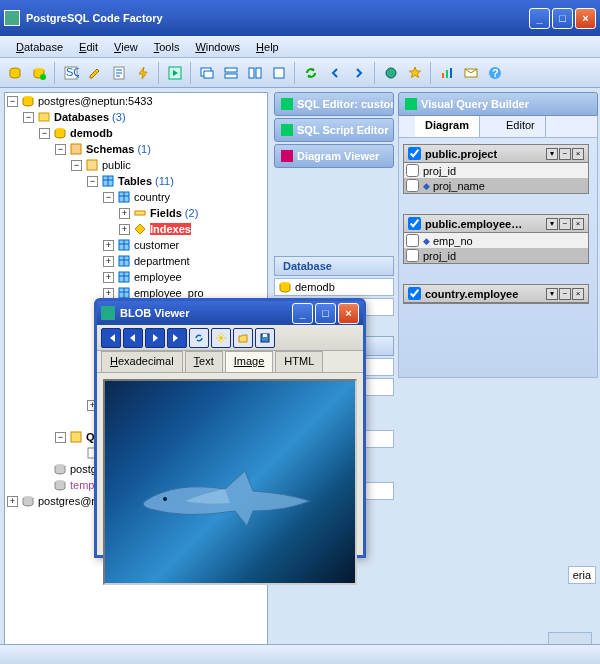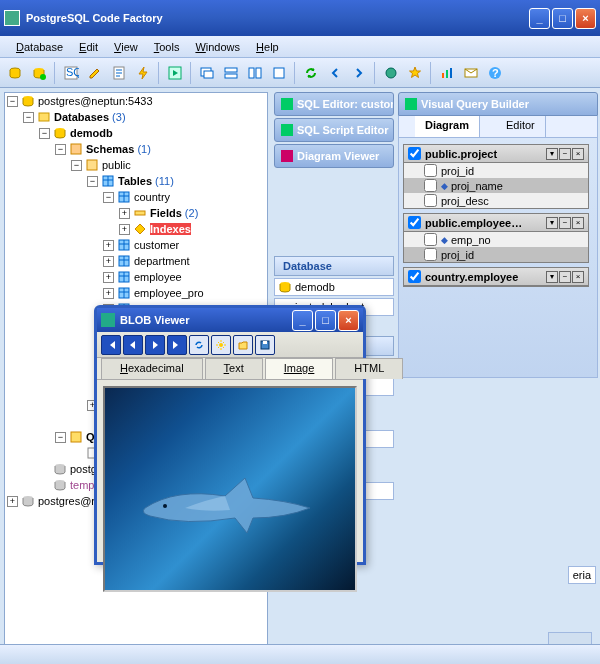--- a/index.html
+++ b/index.html
@@ -50,40 +50,40 @@
 .db-head { background: linear-gradient(#e0ecff,#c0d4f0); border: 1px solid #8ca8d0; padding: 3px 8px; font-weight: bold; color: #2050a0; }
 .db-item { background: #fff; border: 1px solid #a0b8e0; margin: 2px 0; padding: 2px 4px; display: flex; align-items: center; gap: 4px; white-space: nowrap; overflow: hidden; }
 .db-ic { width: 12px; height: 12px; flex-shrink:0; }
 
 .vqb-panel { position: absolute; left: 124px; top: 0; width: 200px; }
 .vqb-title { height: 24px; background: linear-gradient(#b8d0f0,#90b0e0); border: 1px solid #7090c0; color: #fff; font-weight: bold; display: flex; align-items: center; padding: 0 6px; border-radius: 3px 3px 0 0; gap: 4px; }
 .vqb-tabbar { height: 22px; background: #e8f0ff; border: 1px solid #a0b8e0; border-top: none; display: flex; }
 .vqb-tab { padding: 3px 10px; border-right: 1px solid #a0b8e0; cursor: pointer; margin-left: 16px; }
 .vqb-tab.active { background: #fff; font-weight: bold; }
 .vqb-body { background: linear-gradient(#d8e6f8,#c0d4f0); border: 1px solid #a0b8e0; border-top: none; padding: 6px 4px; height: 240px; position: relative; }
-.tbl-box { background: #f0f0f0; border: 1px solid #808080; margin-bottom: 4px; width: 186px; }
+.tbl-box { background: #f0f0f0; border: 1px solid #808080; margin-bottom: 20px; width: 186px; }
 .tbl-head { background: linear-gradient(#e0e0e0,#c8c8c8); border-bottom: 1px solid #808080; padding: 2px 4px; display: flex; align-items: center; }
 .tbl-head input[type=checkbox] { margin-right: 4px; }
 .tbl-head .nm { font-weight: bold; flex: 1; }
 .tbl-head .ctl { display: flex; gap: 1px; }
 .tbl-head .cb { width: 12px; height: 12px; border: 1px solid #666; background: #ddd; font-size: 8px; display:flex;align-items:center;justify-content:center; cursor:pointer; }
-.tbl-col { display: flex; align-items: center; padding: 1px 20px; }
+.tbl-col { display: flex; align-items: center; padding: 1px 2px; }
 .tbl-col.hl { background: #c0c0c0; }
 .tbl-col input { margin-right: 4px; }
 .tbl-col .key { color: #3060c0; margin-right: 3px; font-size: 9px; }
 
-.blob-window { position: absolute; left: 94px; top: 217px; width: 272px; height: 260px; border: 3px solid #2f5dc0; border-radius: 6px 6px 0 0; background: #e8e8e0; box-shadow: 2px 2px 8px rgba(0,0,0,0.3); }
+.blob-window { position: absolute; left: 94px; top: 210px; width: 272px; height: 260px; border: 3px solid #2f5dc0; border-radius: 6px 6px 0 0; background: #e8e8e0; box-shadow: 2px 2px 8px rgba(0,0,0,0.3); }
 .blob-title { height: 24px; background: linear-gradient(to bottom,#3b6ad8,#1e48a8); display: flex; align-items: center; padding: 0 4px; color: #fff; }
 .blob-title .ic { width: 14px; height: 14px; background: #2a8; margin-right: 5px; }
 .blob-title .t { font-weight: bold; flex: 1; }
 .blob-tb { height: 26px; background: linear-gradient(#e8e8e0,#d8d8d0); border-bottom: 1px solid #aaa; display: flex; align-items: center; padding: 2px 4px; gap: 2px; }
 .blob-btn { width: 20px; height: 20px; background: #2050c0; border: 1px solid #103080; border-radius: 2px; cursor: pointer; display:flex;align-items:center;justify-content:center; }
 .blob-btn.lt { background: #e0e8f8; }
 .blob-tabbar { height: 22px; background: #e8e8e0; display: flex; border-bottom: 1px solid #aaa; padding-left: 4px; }
-.blob-tab { padding: 3px 18px; border: 1px solid #aaa; border-bottom: none; margin-right: 2px; background: #e0e0d8; cursor: pointer; }
+.blob-tab { padding: 3px 8px; border: 1px solid #aaa; border-bottom: none; margin-right: 2px; background: #e0e0d8; cursor: pointer; }
 .blob-tab.active { background: #f8f8f0; text-decoration: underline; }
 .blob-content { padding: 6px; }
 .blob-img { width: 254px; height: 206px; border: 2px inset #ccc; background: linear-gradient(135deg,#0a2850 0%,#105090 25%,#2070b0 40%,#3090d0 55%,#105080 75%,#041830 100%); position: relative; overflow: hidden; }
 .shark { position: absolute; left: 30px; top: 80px; width: 180px; height: 70px; }
 
 .statusbar { position: absolute; bottom: 0; left: 0; right: 0; height: 20px; background: linear-gradient(#e8f0ff,#c8daf0); border-top: 1px solid #8ca8d0; }
 
 .hscroll-hint { position: absolute; bottom: 2px; left: 274px; right: 4px; height: 16px; background: #d0dff0; border: 1px solid #a0b8e0; }
 </style>
 </head>
@@ -507,24 +507,20 @@
             </div>
           <div class="tbl-col">
               <input type="checkbox" style="">
               <span>proj_id</span>
             </div>
           <div class="tbl-col hl">
               <input type="checkbox" style="">
               <span class="key">◆</span>
               <span>proj_name</span>
             </div>
-          <div class="tbl-col">
-              <input type="checkbox" style="">
-              <span>proj_desc</span>
-            </div>
         </div>
         <div class="tbl-box">
           <div class="tbl-head">
               <input type="checkbox" checked="" style="">
               <span class="nm">public.employee…</span>
               <div class="ctl">
                 <div class="cb">▾</div>
                 <div class="cb">−</div>
                 <div class="cb">×</div>
               </div>

